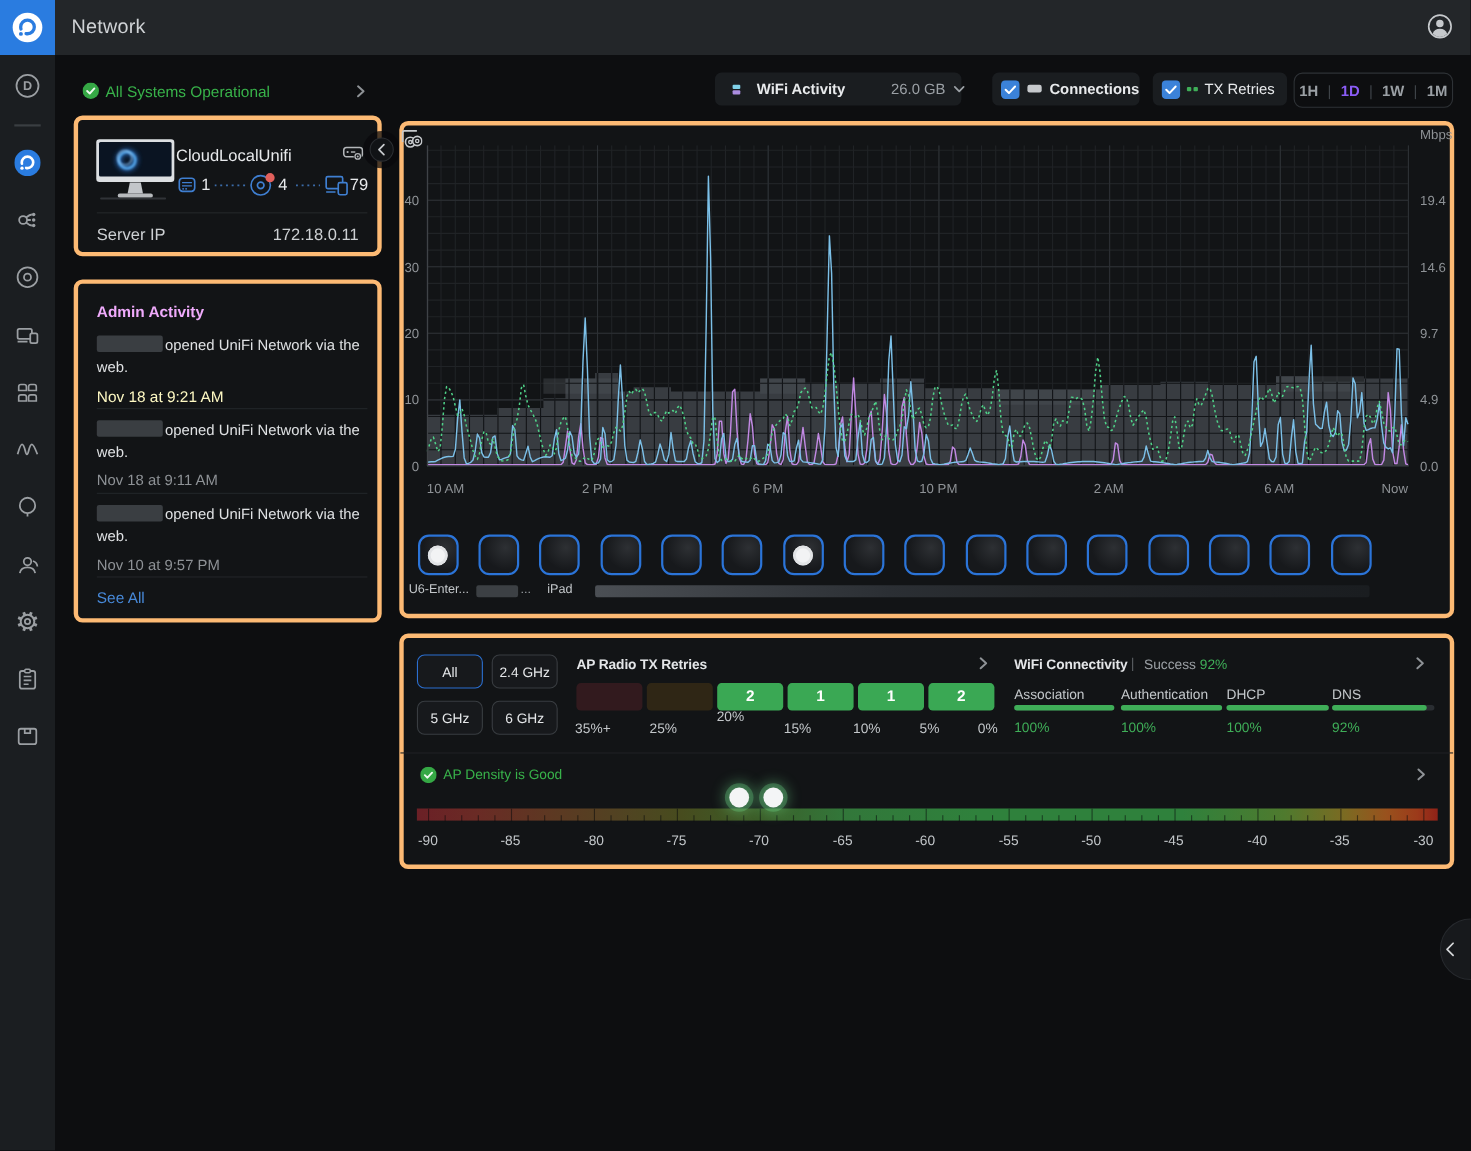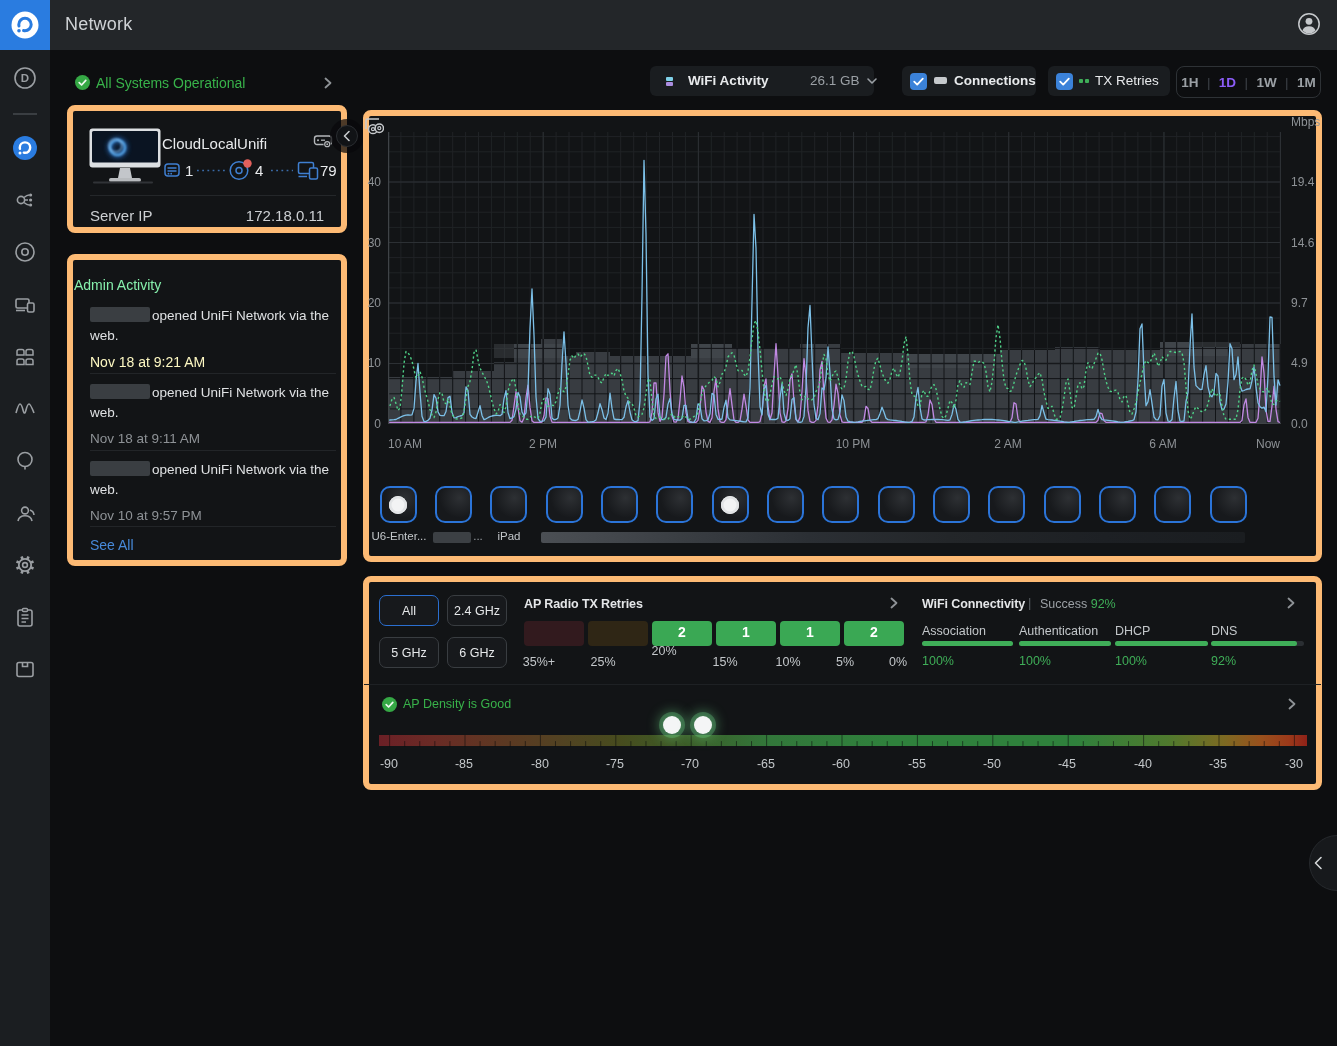--- a/index.html
+++ b/index.html
@@ -2,21 +2,21 @@
 <html><head><meta charset="utf-8"><style>
 * { margin:0; padding:0; box-sizing:border-box; }
 html,body { width:1337px; height:1046px; overflow:hidden; }
 body { background:#0d0e10; font-family:"Liberation Sans",sans-serif; position:relative; color:#d8dadc; }
 .abs { position:absolute; }
 .topbar { position:absolute; left:0; top:0; width:1337px; height:50px; background:#232629; }
 .logo { position:absolute; left:0; top:0; width:50px; height:50px; background:#2a7ce0; }
 .sidebar { position:absolute; left:0; top:50px; width:50px; height:996px; background:#1b1e21; }
 .sic { position:absolute; left:13px; }
 .appname { position:absolute; left:65px; top:14px; font-size:18px; color:#cfd2d5; font-weight:400; letter-spacing:.2px; }
-.card { position:absolute; background:#121416; border:6px solid #fdba74; border-radius:8px; }
+.card { position:absolute; background:#121416; border:4px solid #fdba74; border-radius:8px; }
 .axlab { position:absolute; font-size:12px; color:#8e9296; }
 .chev { stroke:#8e9296; stroke-width:1.8; fill:none; stroke-linecap:round; stroke-linejoin:round; }
 .glab { position:absolute; font-size:12.5px; color:#c3c7ca; }
 .btn { position:absolute; width:60px; height:31px; border:1px solid #393d41; border-radius:7px; background:#17191c;
         color:#e6e8ea; font-size:12.5px; display:flex; align-items:center; justify-content:center; }
 .pill { position:absolute; height:30px; background:#1a1d20; border-radius:6px; display:flex; align-items:center; }
 .dsq { position:absolute; width:37px; height:37px; border:2px solid #2b74d8; border-radius:10px;
         background:radial-gradient(circle at 68% 30%, rgba(125,130,136,0.22), rgba(30,32,35,0) 62%), #17191c; }
 .dlab { position:absolute; top:530px; font-size:11.5px; color:#c3c7ca; text-align:center; }
 </style></head><body>
@@ -169,21 +169,21 @@
   <div class="abs" style="right:17px;top:96px;font-size:15px;color:#cdd0d3">172.18.0.11</div>
 </div>
 
 <div class="abs" style="left:330px;top:119px;width:34px;height:34px;border-radius:50%;background:rgba(8,9,11,0.72)"></div>
 <div class="abs" style="left:336px;top:125px;width:22px;height:22px;border-radius:50%;background:#111316;border:1px solid #2a2d31"></div>
 <svg class="abs" style="left:341px;top:129px" width="12" height="14" viewBox="0 0 12 14">
     <path d="M8,2.5 L3.5,7 L8,11.5" stroke="#c6c9cc" stroke-width="1.6" fill="none" stroke-linecap="round" stroke-linejoin="round"></path>
   </svg>
 
 <div class="card" style="left:67px;top:254px;width:280px;height:312px">
-  <div class="abs" style="left:1px;top:17px;font-size:14px;font-weight:normal;color:#86efac">Admin Activity</div>
+  <div class="abs" style="left:17px;top:17px;font-size:14px;font-weight:bold;color:#f0abfc">Admin Activity</div>
   <div class="abs" style="left:17px;top:46px;width:246px;font-size:13.5px;line-height:20px;color:#dfe1e3">
     <span style="display:inline-block;width:60px;height:15px;background:#3a3e42;border-radius:2px;vertical-align:-2px;margin-right:2px"></span>opened UniFi Network via the web.
     <div style="font-size:14px;color:#fef9c3;margin-top:6px">Nov 18 at 9:21 AM</div>
   </div>
   <div class="abs" style="left:17px;top:113px;width:246px;height:1px;background:#222528"></div>
   <div class="abs" style="left:17px;top:123px;width:246px;font-size:13.5px;line-height:20px;color:#dfe1e3">
     <span style="display:inline-block;width:60px;height:15px;background:#3a3e42;border-radius:2px;vertical-align:-2px;margin-right:2px"></span>opened UniFi Network via the web.
     <div style="font-size:13.5px;color:#8e9296;margin-top:6px">Nov 18 at 9:11 AM</div>
   </div>
   <div class="abs" style="left:17px;top:190px;width:246px;height:1px;background:#222528"></div>
@@ -192,21 +192,21 @@
     <div style="font-size:13.5px;color:#8e9296;margin-top:6px">Nov 10 at 9:57 PM</div>
   </div>
   <div class="abs" style="left:17px;top:266px;width:246px;height:1px;background:#222528"></div>
   <div class="abs" style="left:17px;top:277px;font-size:14px;color:#4789d9">See All</div>
 </div>
 
 <div class="pill" style="left:650px;top:66px;width:224px">
   <div style="width:7px;height:3.5px;background:#7fd1e8;border-radius:1px;position:absolute;left:16px;top:11px"></div>
   <div style="width:7px;height:3.5px;background:#ab8de0;border-radius:1px;position:absolute;left:16px;top:16px"></div>
   <div style="position:absolute;left:38px;font-size:13.5px;font-weight:bold;color:#e8eaec;top:7px">WiFi Activity</div>
-  <div style="position:absolute;left:160px;font-size:13.5px;color:#9ba0a5;top:7px">26.1 GB</div>
+  <div style="position:absolute;left:160px;font-size:13.5px;color:#9ba0a5;top:7px">26.0 GB</div>
   <svg style="position:absolute;left:216px;top:10px" width="12" height="10" viewBox="0 0 12 10">
       <path d="M2,3 L6,7 L10,3" stroke="#9ba0a5" stroke-width="1.6" fill="none" stroke-linecap="round" stroke-linejoin="round"></path>
     </svg>
 </div>
 <div class="pill" style="left:902px;top:66px;width:134px">
   <svg style="position:absolute;left:8px;top:6.5px" width="17" height="17" viewBox="0 0 17 17">
       <rect width="17" height="17" rx="4" fill="#3b82d9"></rect>
       <path d="M4.2,8.6 L7.2,11.6 L12.8,5.6" stroke="#fff" stroke-width="1.8" fill="none" stroke-linecap="round" stroke-linejoin="round"></path>
     </svg>
   <div style="position:absolute;left:32px;top:11px;width:13px;height:7px;background:#c6c9cc;border-radius:2px"></div>

